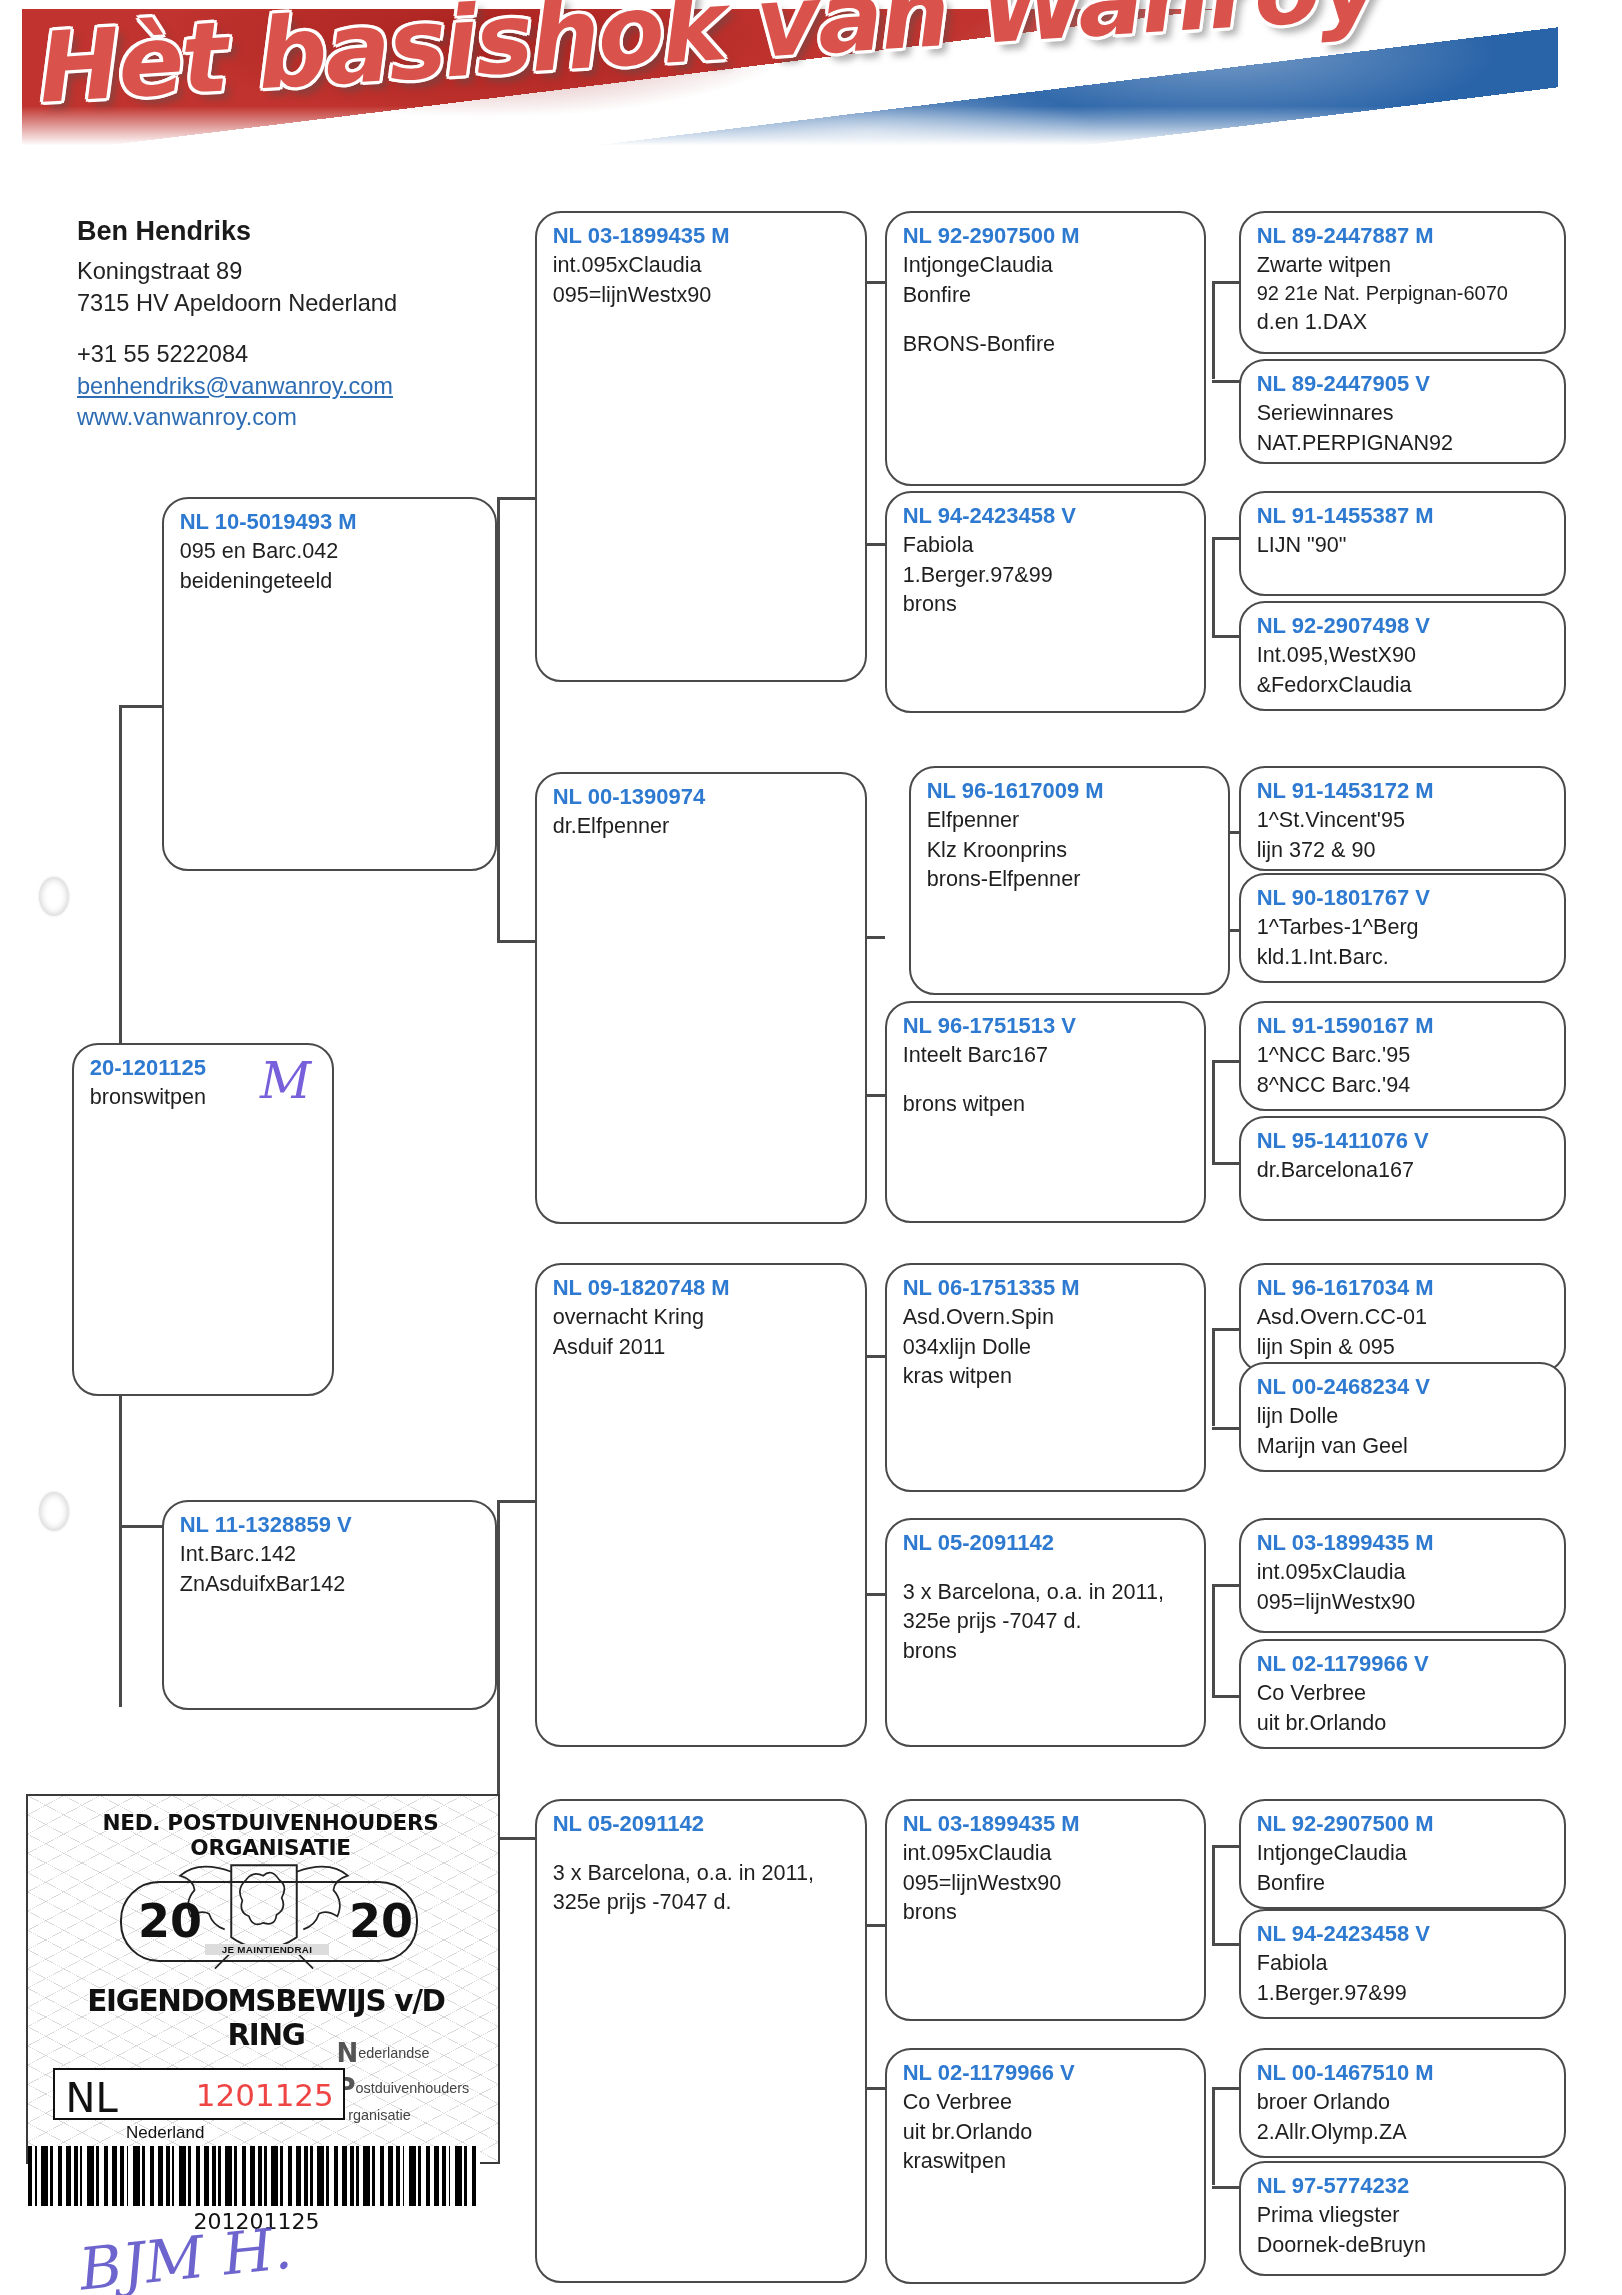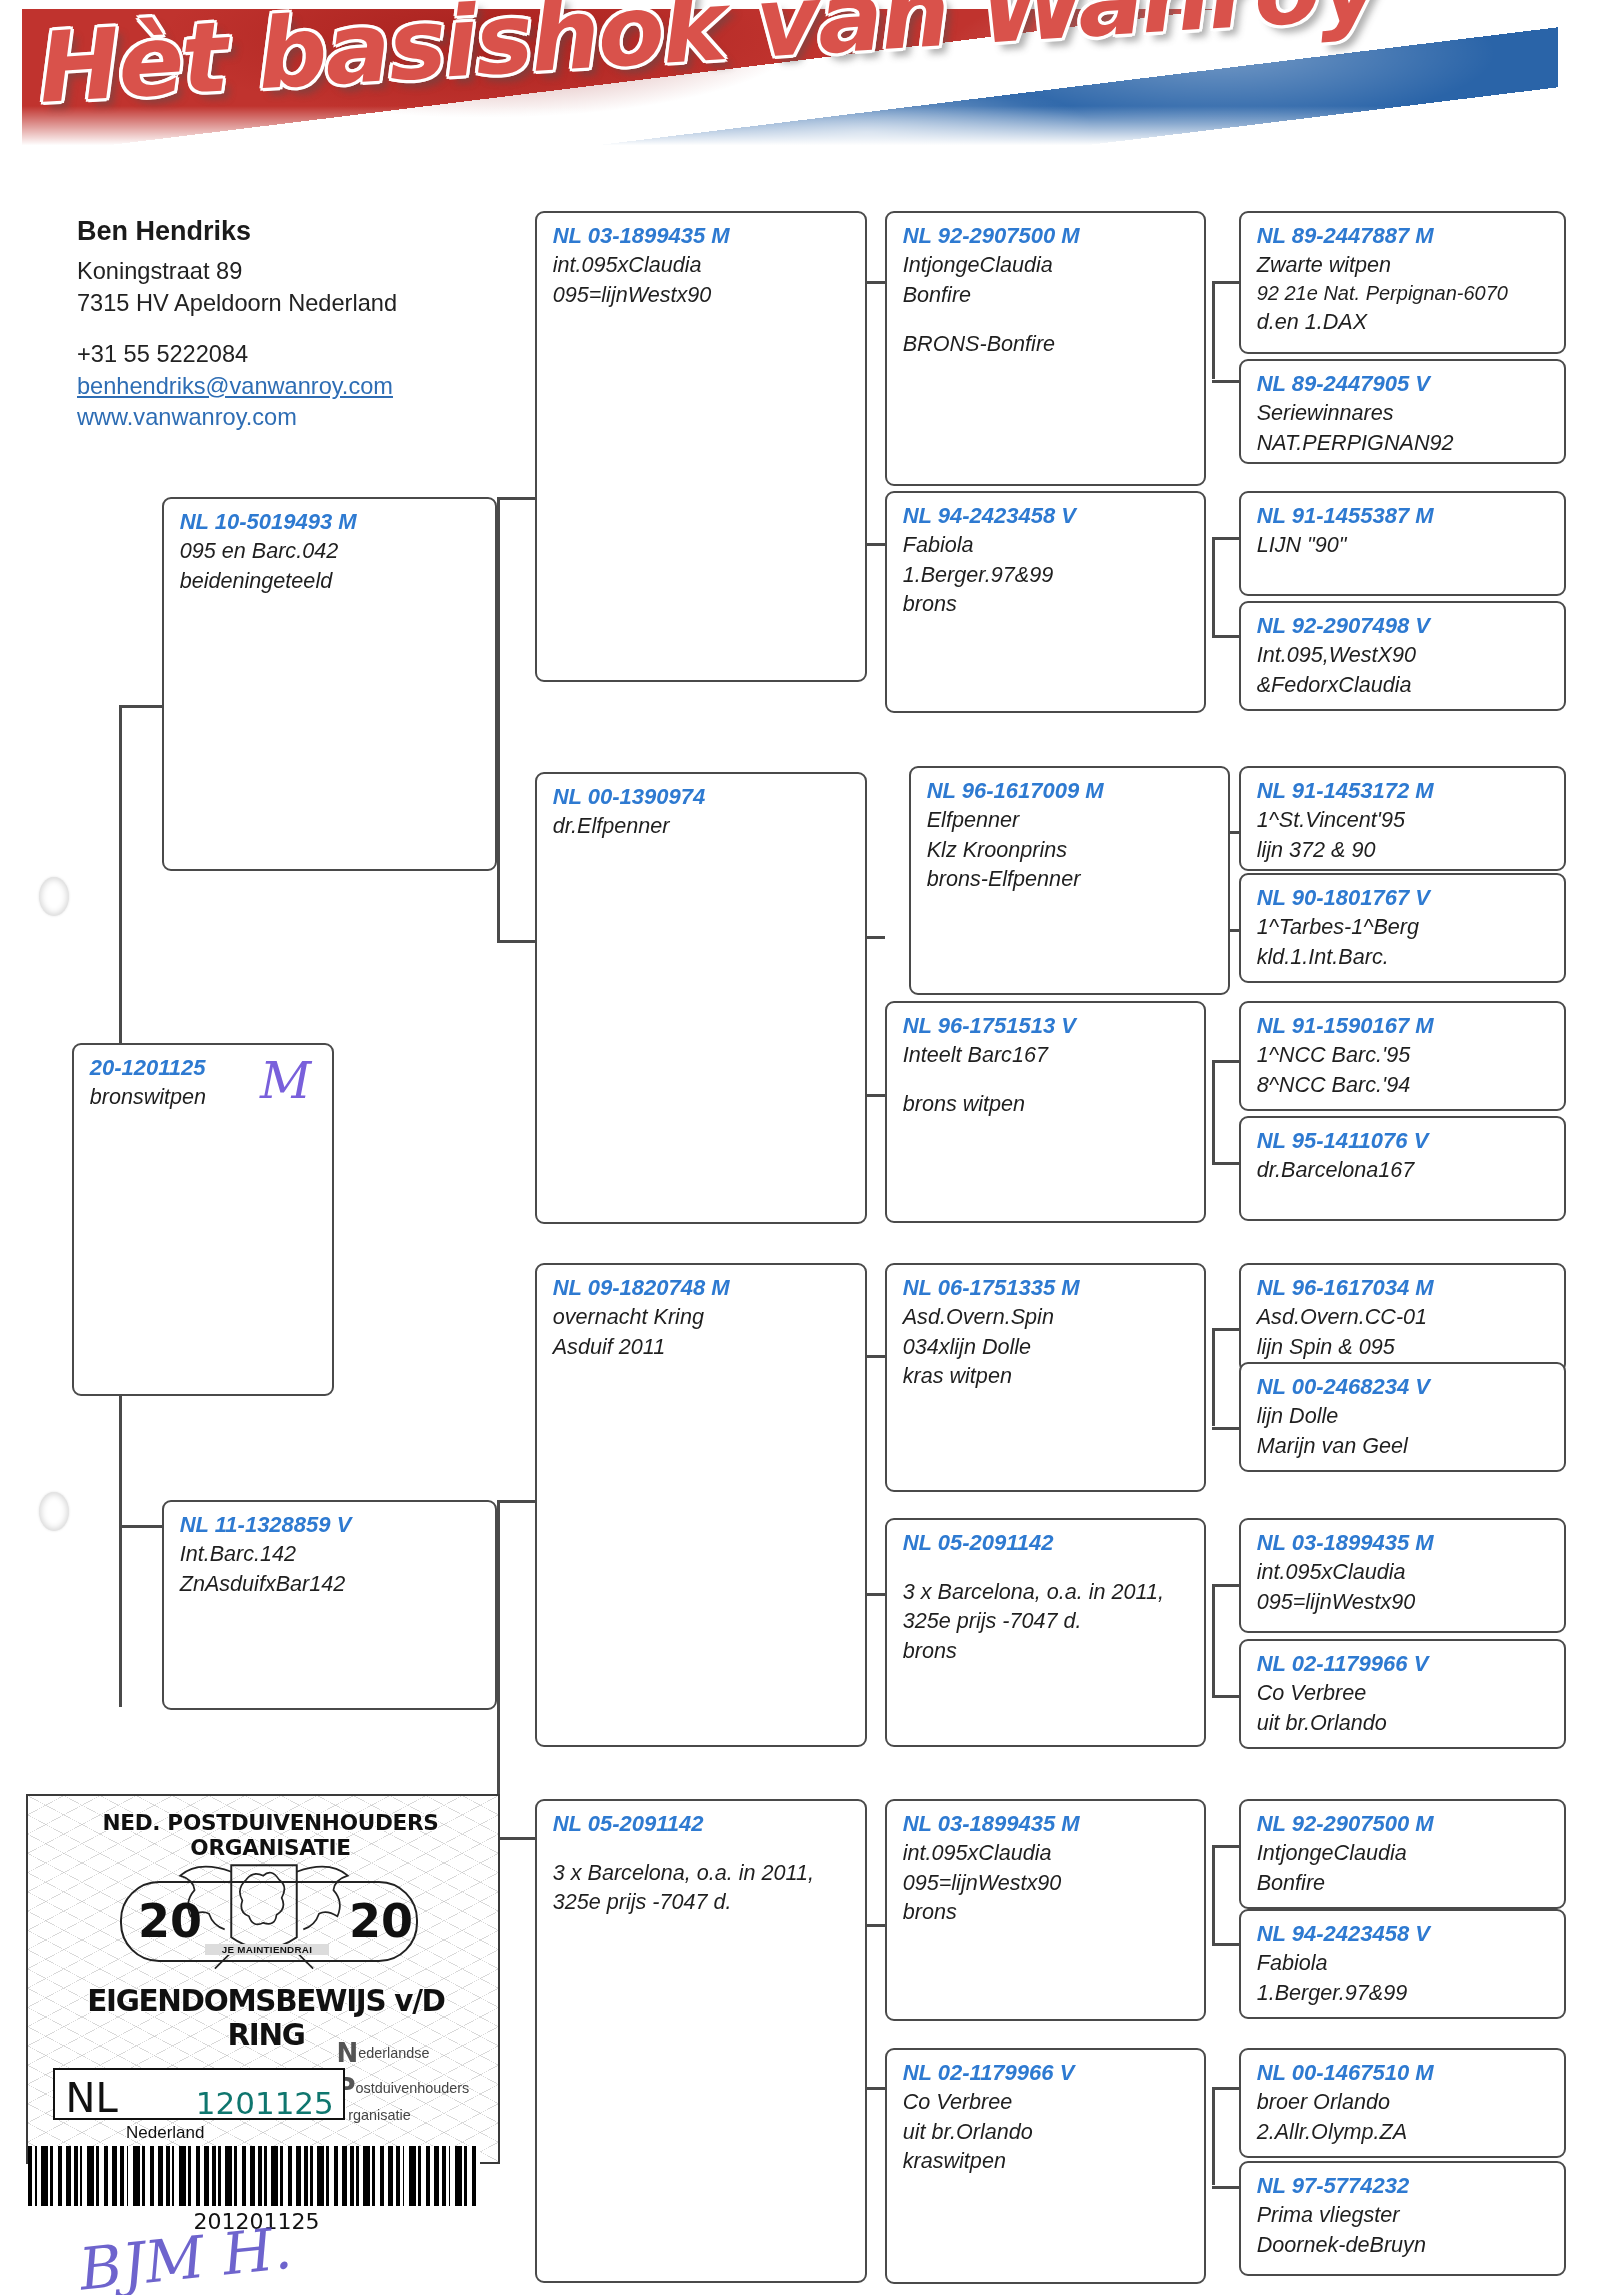--- a/index.html
+++ b/index.html
@@ -33,22 +33,22 @@
 
   
   .contact{position:absolute;left:77px;top:330;top:216px;width:419px;}
   .contact .name{font-size:27px;font-weight:700;color:#1b1b1b;margin-bottom:9.2px;}
   .contact .line{font-size:23.6px;color:#222;line-height:1.34;}
   .contact .gap{height:19.6px;}
   .contact .link{font-size:23.6px;color:#2e6db4;line-height:1.34;}
   .contact .link.u{text-decoration:underline;}
 
   
-  .pbox{position:absolute;border:2.6px solid #4a4a4a;border-radius:9px;
-        background:#fff;box-sizing:border-box;padding:9.2px 14.4px 5.2px 15.7px;font-style:italic;}
+  .pbox{position:absolute;border:2.6px solid #4a4a4a;border-radius:26px;
+        background:#fff;box-sizing:border-box;padding:9.2px 14.4px 5.2px 15.7px;}
   .pbox .pid{font-size:22px;font-weight:700;color:#2e7ad1;line-height:1.28;white-space:nowrap;}
   .pbox .pl{font-size:21.6px;color:#1f1f1f;line-height:1.36;}
   .pbox .pl.spacer{height:19.6px;}
   .vline{position:absolute;width:2.6px;background:#4a4a4a;}
   .hline{position:absolute;height:2.6px;background:#4a4a4a;}
 
   
   .cert{position:absolute;left:26px;top:1794px;width:470px;height:366px;
         border:2px solid #3a3a3a;background:#fff;overflow:hidden;}
   .cert .mesh{position:absolute;inset:0;opacity:.35;
@@ -76,21 +76,21 @@
   .cert .npo .big{font-size:26px;font-weight:700;color:#555;font-family:"DejaVu Sans",sans-serif;
      display:inline-block;vertical-align:-3.9px;}
   .cert .npo .sm{font-size:14.4px;color:#444;display:inline-block;}
   .cert .npo .row{line-height:1.25;margin-bottom:2.6px;}
   .cert .npo .row3{margin-left:11.8px;font-size:14.4px;color:#444;}
   .cert .ringbox{position:absolute;left:25px;top:272px;width:288px;height:48px;
      border:2px solid #111;background:#fff;}
   .cert .ringnl{position:absolute;left:10.5px;top:5.2px;font-size:40px;font-weight:400;
      font-family:"DejaVu Sans",sans-serif;color:#111;}
   .cert .ringnum{position:absolute;right:9.2px;top:6.5px;font-size:31px;
-     font-family:"DejaVu Sans",sans-serif;color:#0f766e;margin-top:8px;}
+     font-family:"DejaVu Sans",sans-serif;color:#ef4444;}
   .cert .nederland{position:absolute;left:98px;top:327px;font-size:17px;color:#111;}
   .cert .ctrl{position:absolute;left:27.5px;top:351px;font-size:14.4px;color:#111;}
 
   .barwrap{position:absolute;left:27.5px;top:2146px;width:458px;}
   .barcode{height:60px;width:452px;
      background:repeating-linear-gradient(90deg,
        #000 0 3.9px,#fff 3.9px 6.5px,#000 6.5px 8.5px,#fff 8.5px 13px,
        #000 13px 19.6px,#fff 19.6px 22px,#000 22px 25px,#fff 25px 30px,
        #000 30px 34px,#fff 34px 38px,#000 38px 43px,#fff 43px 46px);}
   .barnum{text-align:center;font-size:22px;font-family:"DejaVu Sans",sans-serif;color:#111;margin-top:2.6px;}

